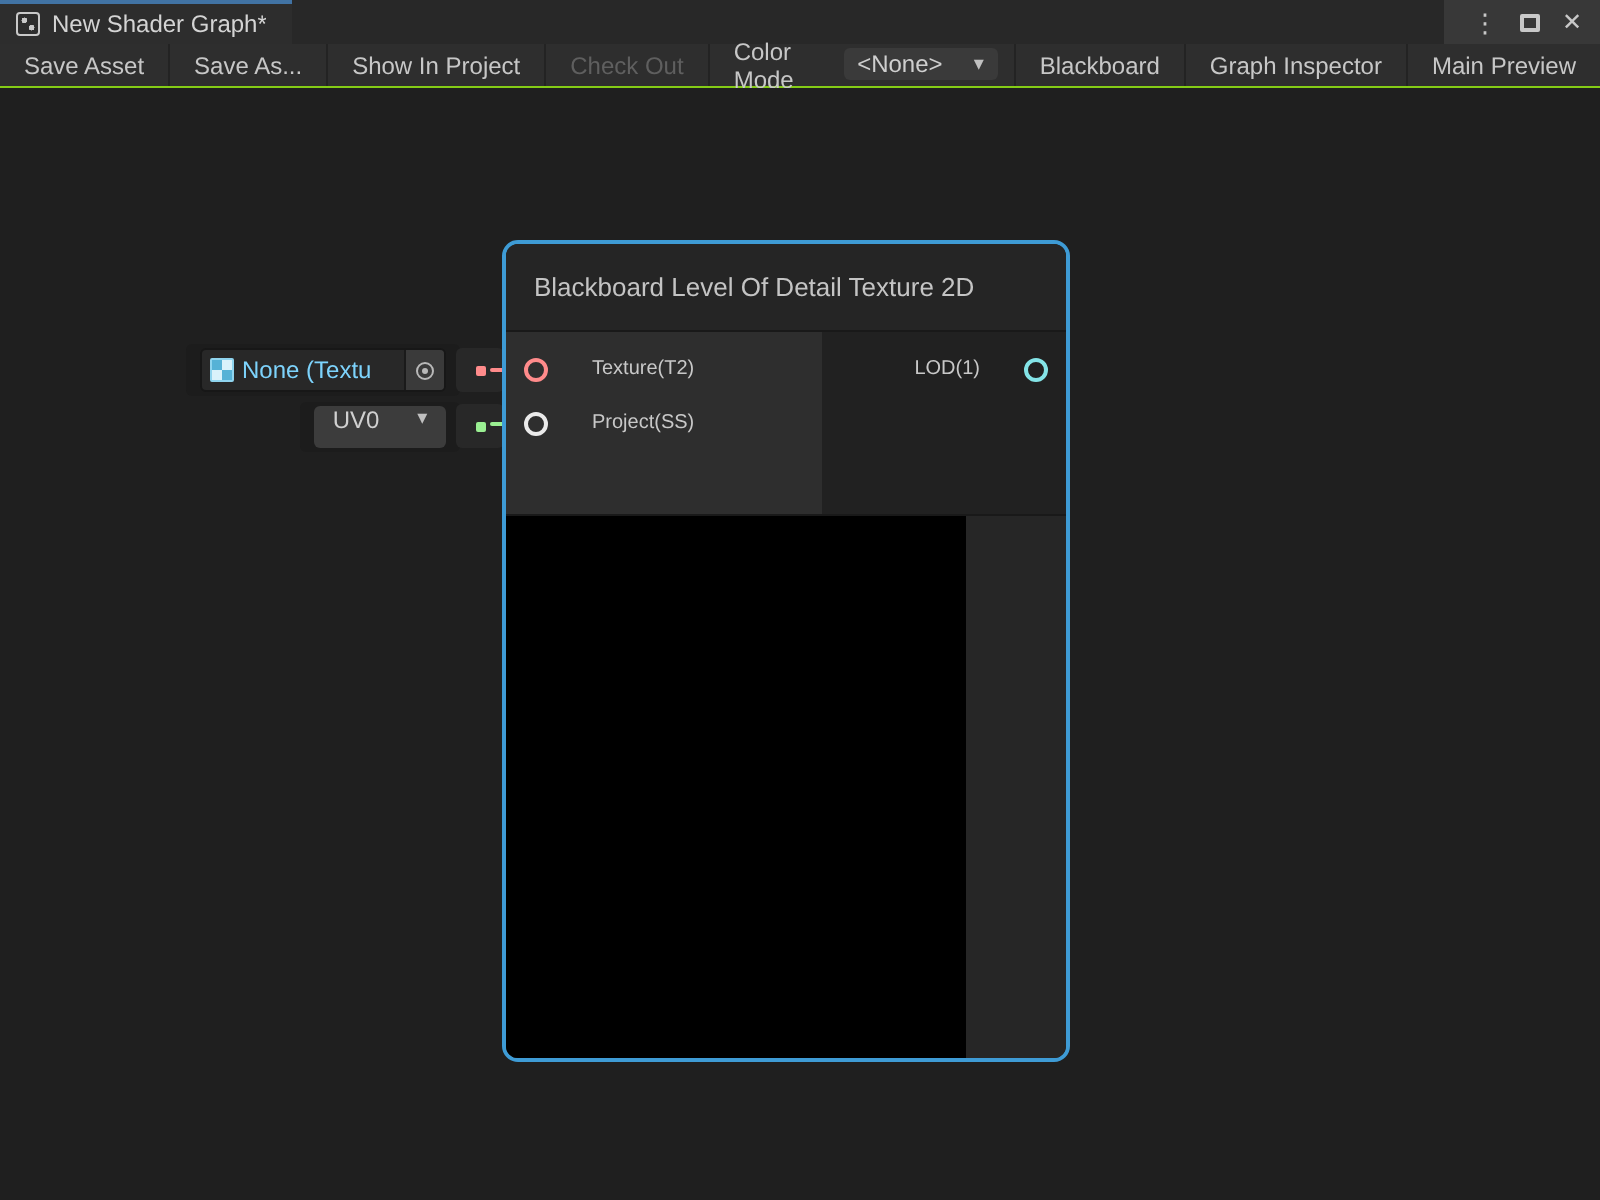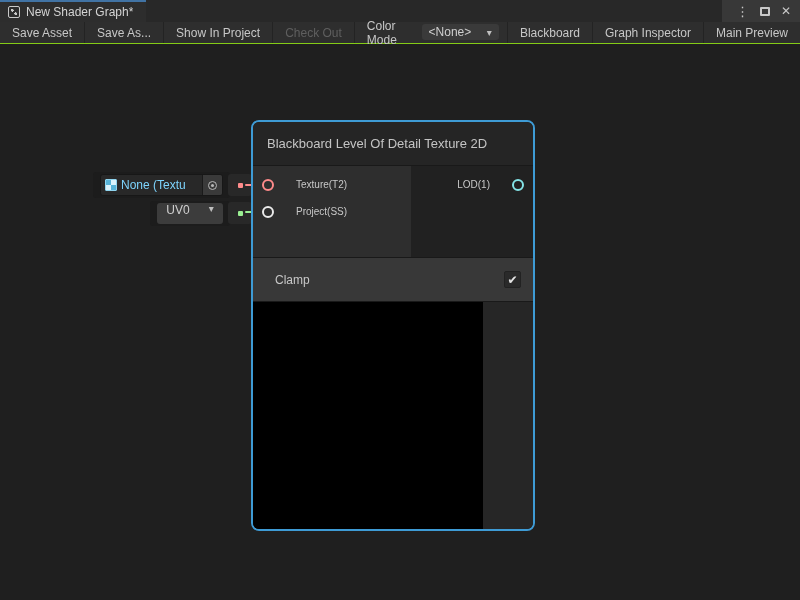--- a/index.html
+++ b/index.html
@@ -202,24 +202,20 @@
           </div>
         </div>
         <div class="ports-out">
           <div class="port-row out">
             <span>LOD(1)</span>
             <span class="port-circle" style="border-color: rgb(132, 228, 231);"></span>
           </div>
         </div>
       </div>
 
-      <div class="node-clamp">
-        <span>Clamp</span>
-        <span class="checkbox">✔</span>
-      </div>
 
       <div class="node-preview">
         <div class="preview-black"></div>
       </div>
     </div>
 
   </div>
 </div>
 
 </body></html>

